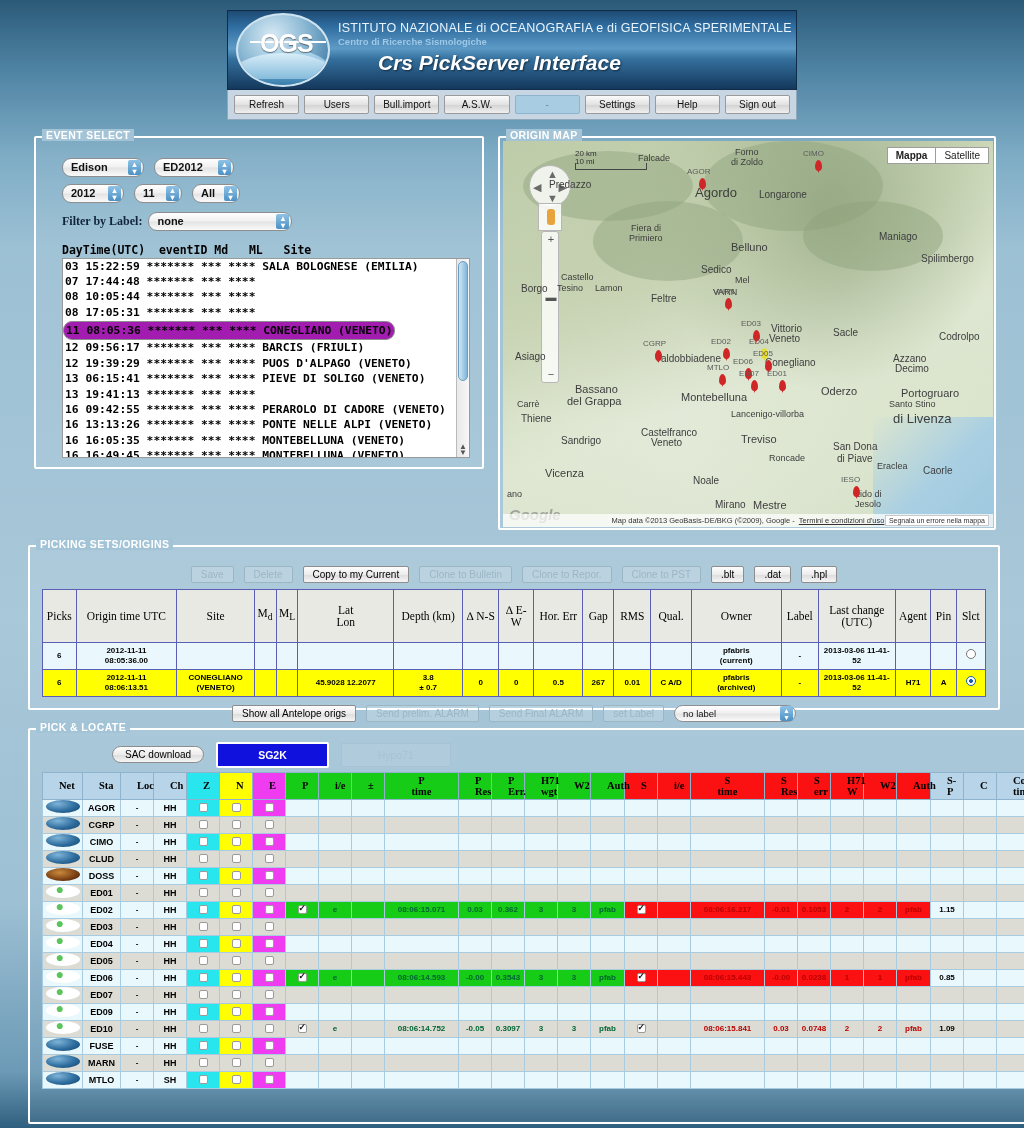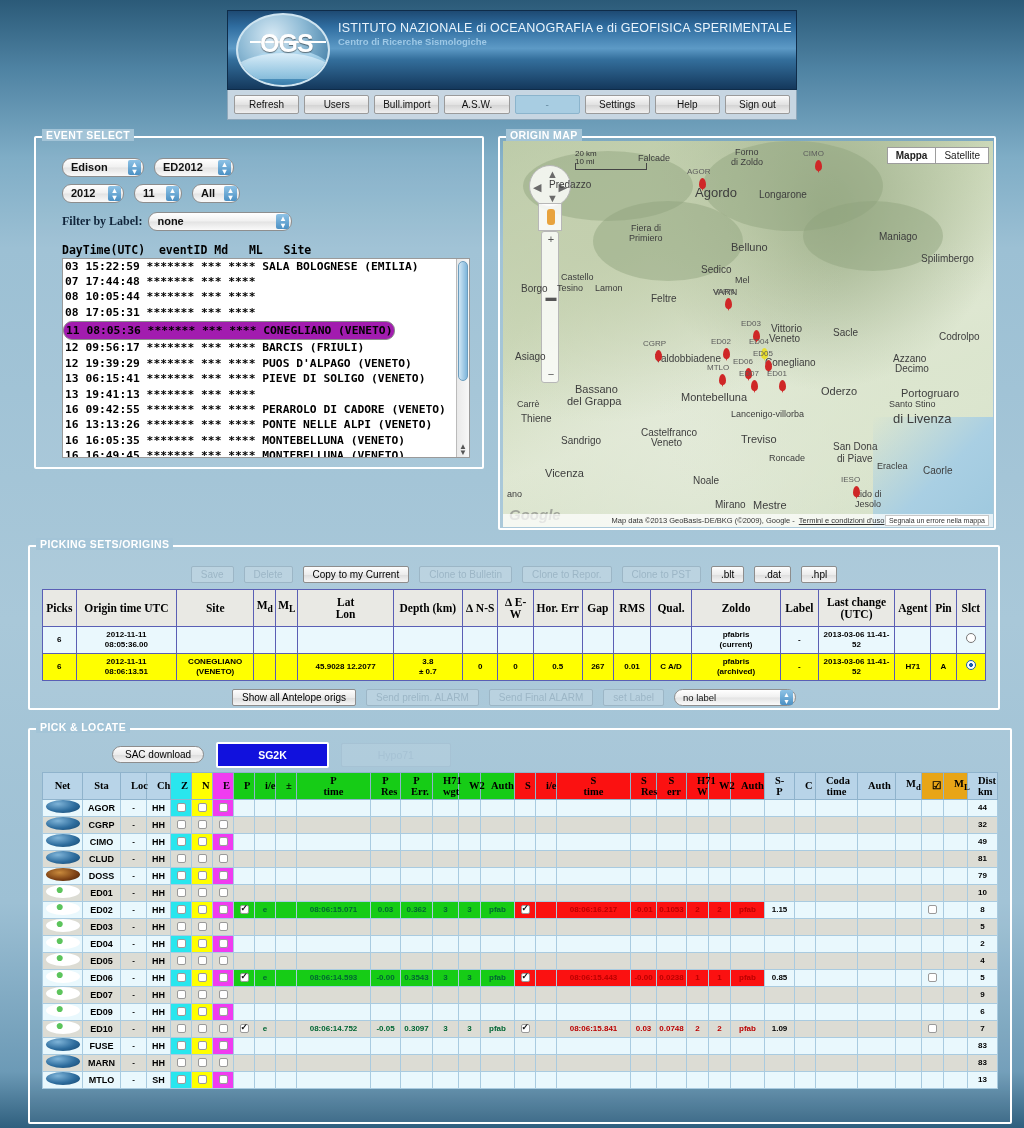--- a/index.html
+++ b/index.html
@@ -164,21 +164,21 @@
   #pickSets{ left:26px; top:545px; width:968px; height:165px; }
   .tb-row{ display:flex; align-items:center; gap:10px; justify-content:center; padding-top:5px;}
   .btn{
     font-size:10px; padding:2px 9px; border:1px solid #8d8d8d; border-radius:2px; color:#000;
     background:linear-gradient(180deg,#fdfdfd 0%,#ececec 50%,#dcdcdc 51%,#f5f5f5 100%); cursor:pointer;
   }
   .btn.dis{ color:#9cb6c6; border-color:#9cb6c6; background:rgba(255,255,255,.18); cursor:default;}
   .origtbl{ margin:6px auto 0 auto; border-collapse:collapse; width:944px; }
   .origtbl th{
     background:#e9e9e4; border:1px solid #5a5fb5; font-family:"Liberation Serif",serif;
-    font-size:11.5px; font-weight:bold; color:#000; padding:6px 2px; text-align:center; line-height:12px;
+    font-size:11.5px; font-weight:normal; color:#000; padding:14px 2px; text-align:center; line-height:12px;
   }
   .origtbl td{
     border:1px solid #5a5fb5; font-size:8px; font-weight:bold; text-align:center;
     padding:3px 1px; color:#000; line-height:10px;
   }
   .origtbl tr.r1 td{ background:#eaf8fd; }
   .origtbl tr.r2 td{ background:#ffff00; }
   .radio{ display:inline-block; width:10px; height:10px; border-radius:50%;
     border:1px solid #777; background:#fff; }
   .radio.on{ background:radial-gradient(circle,#1a5fa8 0 35%,#fff 38%); border-color:#1a5fa8;}
@@ -189,21 +189,21 @@
   #pickLocate{ left:26px; top:728px; width:968px; height:396px; }
   .pl-btns{ display:flex; gap:12px; align-items:center; padding:6px 0 4px 70px;}
   .btn.round{ border-radius:10px; padding:2px 12px; font-size:10px;}
   .btn.sg2k{ background:#1111dd; color:#fff; font-weight:bold; border:2px solid #fff;
     padding:5px 40px; font-size:10.5px; }
   .btn.hypo{ background:rgba(255,255,255,.10); color:#a6c2d4; border:1px solid #a6c2d4;
     padding:5px 36px; font-size:10.5px;}
   .ptbl{ border-collapse:collapse; margin:0 auto; width:944px; table-layout:fixed;}
   .ptbl th{
     font-family:"Liberation Serif",serif; font-size:10.5px; font-weight:bold; color:#000;
-    border:1px solid #8fb3cc; padding:2px 10px; text-align:center; line-height:11px;
+    border:1px solid #8fb3cc; padding:2px 16px; text-align:center; line-height:11px;
     background:#b8d4e8;
     margin-top:16px;
   }
   .ptbl th.g{ background:#16cc16; } .ptbl th.r{ background:#fb1111; }
   .ptbl th.cy{ background:#29e6ee; } .ptbl th.ye{ background:#ffff00; }
   .ptbl th.mg{ background:#f03cf0; } .ptbl th.or{ background:#e8a517; }
   .ptbl td{
     border:1px solid #a9cbe0; height:17px; padding:0; font-size:8px; font-weight:bold;
     text-align:center; color:#000; background:#e9f8fd;
   }
@@ -233,20 +233,21 @@
     <div class="logo">
       <div class="wave"></div>
         <div class="wave2"></div>
       <div class="bar"></div>
       <div class="ogs">OGS</div>
     </div>
     <div class="hdr-txt">
       <div class="l1">ISTITUTO NAZIONALE di OCEANOGRAFIA e di GEOFISICA SPERIMENTALE</div>
       <div class="l2">Centro di Ricerche Sismologiche</div>
     </div>
+    <div class="hdr-title">Crs PickServer Interface</div>
   </div>
   <div class="navbar" id="navbar">
       <div class="navbtn">Refresh</div>
       <div class="navbtn">Users</div>
       <div class="navbtn">Bull.import</div>
       <div class="navbtn">A.S.W.</div>
       <div class="navbtn blank">-</div>
       <div class="navbtn">Settings</div>
       <div class="navbtn">Help</div>
       <div class="navbtn">Sign out</div>
@@ -445,21 +446,21 @@
           <th style="width: 22px;">M<sub>d</sub></th>
           <th style="width: 22px;">M<sub>L</sub></th>
           <th style="width: 104px;">Lat<br>Lon</th>
           <th style="width: 74px;">Depth (km)</th>
           <th style="width: 38px;">∆ N-S</th>
           <th style="width: 38px;">∆ E-W</th>
           <th style="width: 52px;">Hor. Err</th>
           <th style="width: 32px;">Gap</th>
           <th style="width: 38px;">RMS</th>
           <th style="width: 42px;">Qual.</th>
-          <th style="width: 96px;">Zoldo</th>
+          <th style="width: 96px;">Owner</th>
           <th style="width: 38px;">Label</th>
           <th style="width: 82px;">Last change<br>(UTC)</th>
           <th style="width: 36px;">Agent</th>
           <th style="width: 26px;">Pin</th>
           <th style="width: 30px;">Slct</th>
         </tr>
       </thead>
     <tbody id="origBody">
         <tr class="r1">
           <td>6</td>

